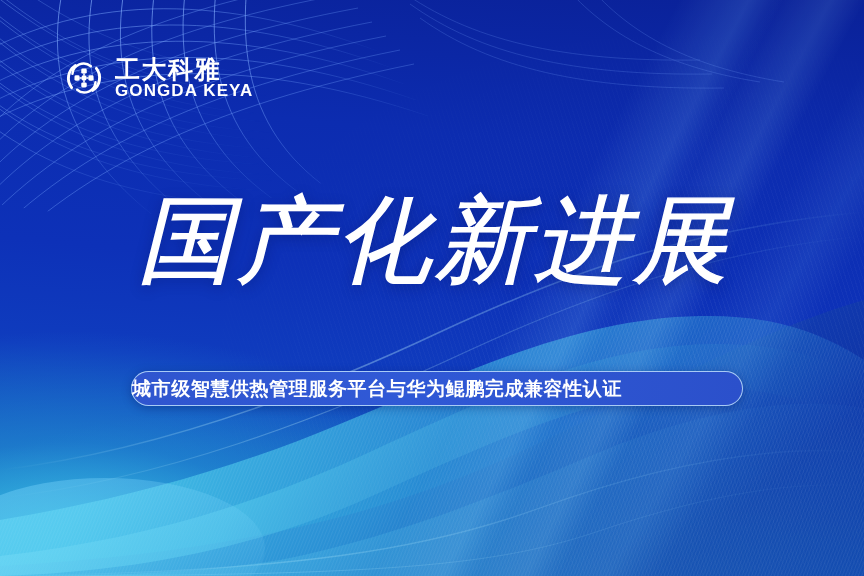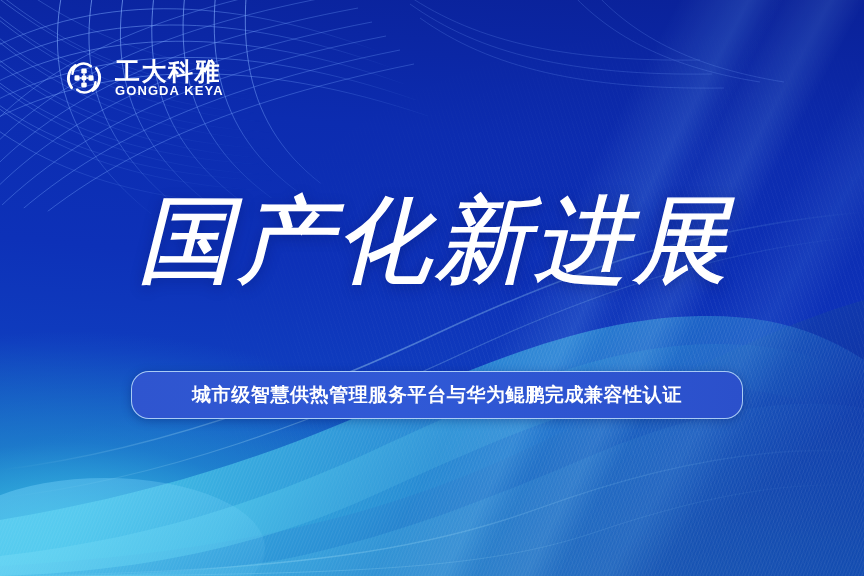--- a/index.html
+++ b/index.html
@@ -70,21 +70,21 @@
   .logo-words { display: flex; flex-direction: column; line-height: 1; }
   .logo-cn {
     color: #ffffff;
     font-size: 25px;
     font-weight: 700;
     letter-spacing: 1.5px;
     white-space: nowrap;
   }
   .logo-en {
     color: #ffffff;
-    font-size: 13px;
+    font-size: 17px;
     font-weight: 700;
     letter-spacing: 1.1px;
     white-space: nowrap;
   }
 
   
   .headline {
     position: absolute;
     left: 138px;
     top: 192px;
@@ -99,25 +99,25 @@
     text-shadow: 0 3px 14px rgba(3,16,90,0.42);
     -webkit-text-stroke: 1.4px #ffffff;
   }
 
   
   .subtitle-pill {
     position: absolute;
     left: 131px;
     top: 371px;
     width: 612px;
-    height: 48px;
+    height: 35px;
     z-index: 20;
     display: flex;
     align-items: center;
-    justify-content: center;
+    justify-content: flex-start;
     box-sizing: border-box;
     border-radius: 18px;
     background: linear-gradient(96deg, #2f55cf 0%, #3059d6 45%, #2b50cb 100%);
     border: 1.6px solid rgba(200,232,255,0.80);
     box-shadow: 0 2px 10px rgba(4,20,95,0.35);
   }
   .subtitle-text {
     color: #ffffff;
     font-size: 19px;
     font-weight: 700;

